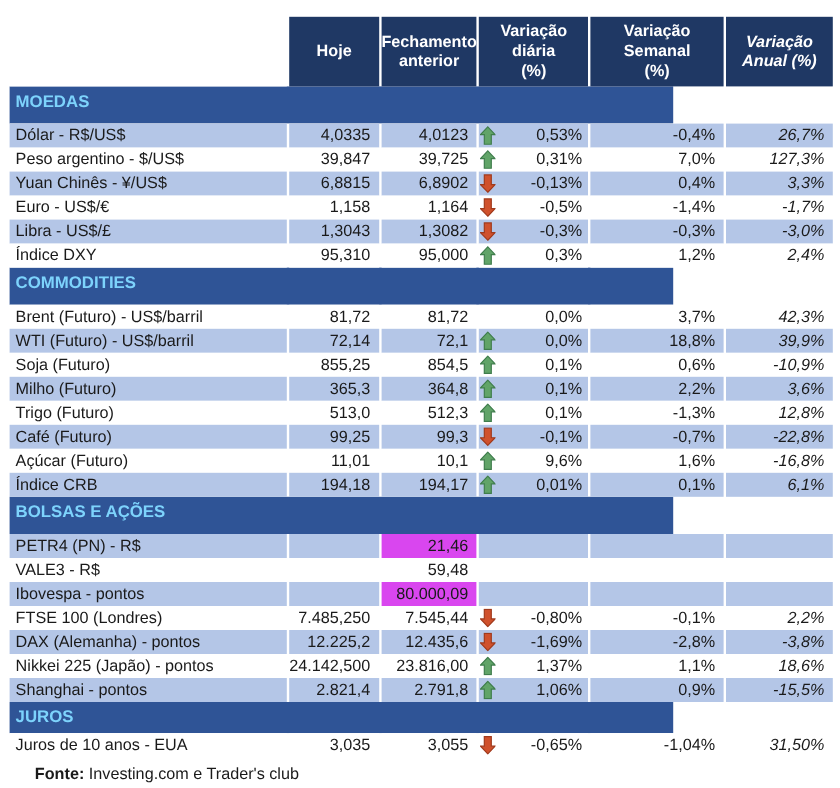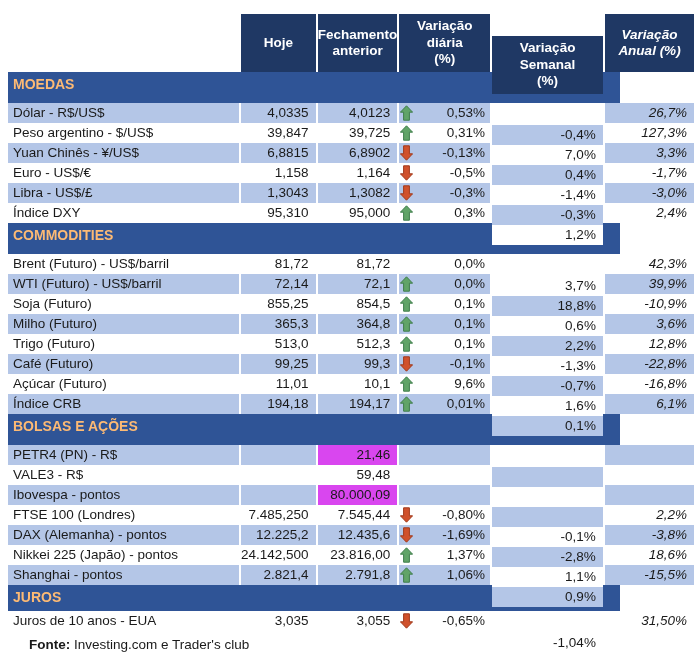--- a/index.html
+++ b/index.html
@@ -9,36 +9,36 @@
     color:#1a1a1a;
     -webkit-font-smoothing:antialiased;
   }
   .sheet{position:relative;padding:14px 0 0 8px;width:686px;}
   .trow{display:flex;gap:2px;background:#ffffff;}
   
   .c-label{width:244px;}
   .c-hoje{width:79px;}
   .c-fech{width:84px;}
   .c-vdia{width:96px;}
-  .c-vsem{width:117px;margin-top:22px;}
+  .c-vsem{width:117px;}
   .c-vano{width:94px;font-style:italic;}
 
   
   .header-row{height:58px;}
   .header-row .hspacer{background:#ffffff;}
   .hcell{
     background:var(--header-bg);
     color:#ffffff;font-weight:bold;font-size:13.5px;line-height:1.22;
     display:flex;flex-direction:column;align-items:center;justify-content:center;
     text-align:center;height:58px;
   }
 
   
   .band{
-    width:612px;background:var(--band-bg);color:#fdba74;
+    width:553px;background:var(--band-bg);color:#7dd3fc;
     font-weight:bold;font-size:14px;
     height:31px;box-sizing:border-box;padding:4px 0 0 5px;
   }
   .band.short{height:26px;}
 
   
   .drow{height:20px;}
   .cell{
     font-size:13.5px;line-height:20px;height:20px;background:#ffffff;
     white-space:nowrap;overflow:hidden;box-sizing:border-box;

